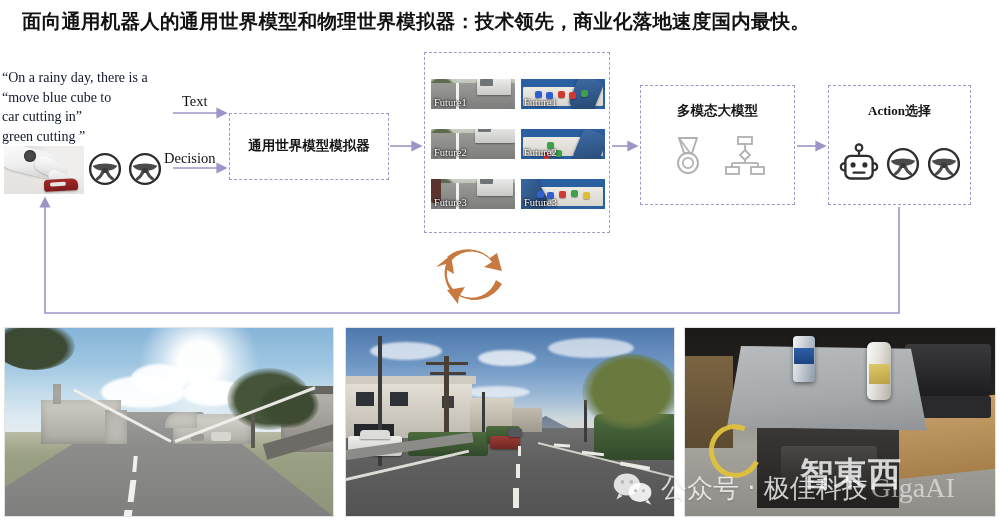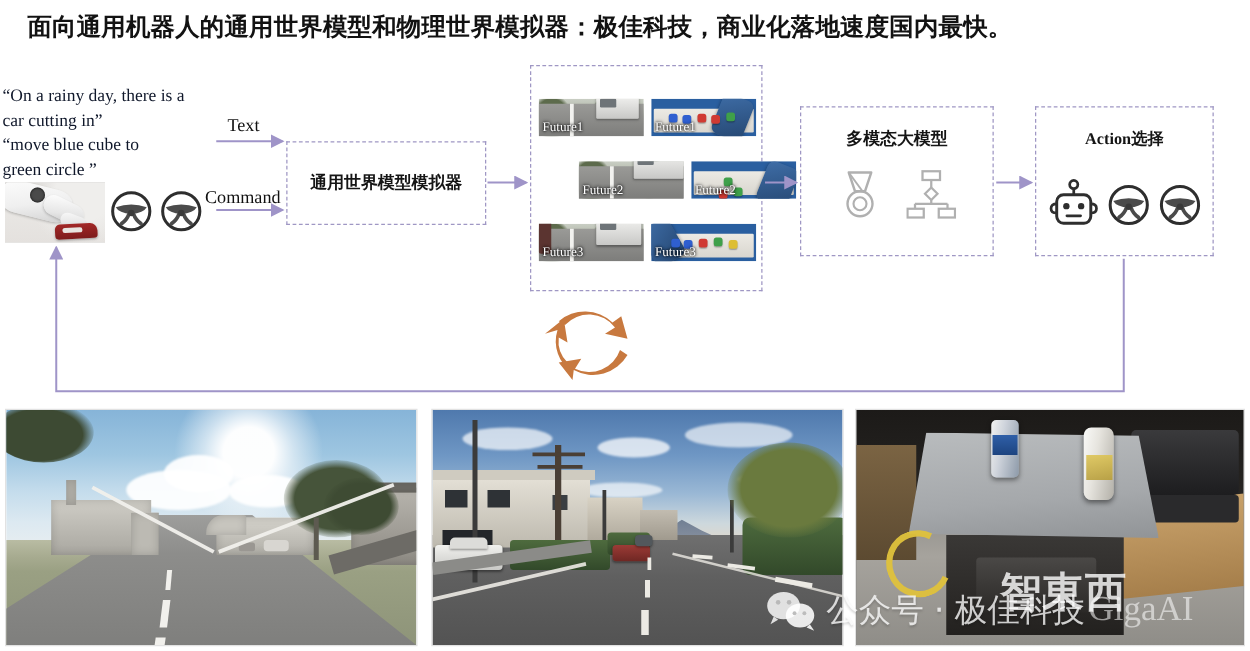--- a/index.html
+++ b/index.html
@@ -72,21 +72,21 @@
   #sim-box{left:229px;top:113px;width:160px;height:67px;}
   #sim-box .box-title-cn{position:absolute;left:0;right:0;top:23px;}
 
   
   #future-panel{left:424px;top:52px;width:186px;height:181px;}
   #future-title{position:absolute;left:0;right:0;top:6px;}
   .fcol{position:absolute;top:26px;width:84px;height:148px;}
   #fcol-left{left:6px;}
   #fcol-right{left:96px;}
   .fcell{position:absolute;left:0;width:84px;height:30px;overflow:hidden;}
-  .fcell.r1{top:0;} .fcell.r2{top:50px;margin-left:32px;} .fcell.r3{top:100px;}
+  .fcell.r1{top:0;} .fcell.r2{top:50px;} .fcell.r3{top:100px;}
   .flabel{
     position:absolute;left:3px;bottom:1px;z-index:4;
     font-family:"Liberation Serif","DejaVu Serif",serif;
     font-size:10.5px;color:#fff;text-shadow:0 0 3px #000,0 0 2px #000;white-space:nowrap;
   }
   
   .drive{position:absolute;inset:0;
     background:linear-gradient(180deg,#c9cec4 0%,#b6bcae 26%,#9fa597 38%,#8d9184 47%,#8a8a87 52%,#9a9a98 100%);}
   .drive .tree-l{position:absolute;left:0;top:0;width:26px;height:32px;
     background:radial-gradient(ellipse at 40% 45%,#5d6b4c 0 58%,rgba(93,107,76,0) 72%);}
@@ -194,27 +194,27 @@
     text-shadow:0 1px 2px rgba(0,0,0,.18);}
   #wm-sub{font-family:"Liberation Serif","DejaVu Serif",serif;font-size:28px;
     color:rgba(255,255,255,.55);margin-left:-4px;}
   #logo{position:absolute;left:800px;top:452px;z-index:31;pointer-events:none;
     font-family:"DejaVu Sans","Liberation Sans",sans-serif;font-size:33px;font-weight:700;
     color:rgba(255,255,255,.80);letter-spacing:1px;white-space:nowrap;}
 </style>
 </head>
 <body>
 
-<div id="title">面向通用机器人的通用世界模型和物理世界模拟器：极佳科技，商业化落地速度国内最快。</div>
+<div id="title">面向通用机器人的通用世界模型和物理世界模拟器：技术领先，商业化落地速度国内最快。</div>
 
 <div id="prompt">
   <div>“On a rainy day, there is a</div>
+  <div>“move blue cube to</div>
   <div>car cutting in”</div>
-  <div>“move blue cube to</div>
-  <div>green circle ”</div>
+  <div>green cutting ”</div>
 </div>
 
 <div id="robot-photo">
   <div class="bg"></div>
   <div class="arm"></div>
   <div class="joint"></div>
   <div class="fore"></div>
   <div class="grip"></div>
   <div class="red"></div>
 </div>
@@ -232,21 +232,21 @@
   <svg class="wheel" viewBox="0 0 48 48">
     <circle cx="24" cy="24" r="21" fill="none" stroke="#2e2e2e" stroke-width="3.4"></circle>
     <path d="M6.5 19.5 Q24 13 41.5 19.5 Q38 26 24 27 Q10 26 6.5 19.5 Z" fill="#4b4b4b"></path>
     <path d="M21.5 27 Q19 34 13 38" stroke="#4b4b4b" stroke-width="4.2" fill="none" stroke-linecap="round"></path>
     <path d="M26.5 27 Q29 34 35 38" stroke="#4b4b4b" stroke-width="4.2" fill="none" stroke-linecap="round"></path>
     <circle cx="24" cy="26" r="3.6" fill="#3a3a3a"></circle>
   </svg>
 </div>
 
 <div class="arrow-label" style="left:182px;top:93px;">Text</div>
-<div class="arrow-label" style="left:164px;top:150px;">Command</div>
+<div class="arrow-label" style="left:164px;top:150px;">Decision</div>
 
 <svg style="position:absolute;left:0;top:0;width:1000px;height:521px;pointer-events:none;z-index:5;">
   <defs>
     <marker id="ah" markerWidth="7" markerHeight="7" refX="6" refY="3.5" orient="auto">
       <path d="M0,0 L7,3.5 L0,7 z" fill="#9f94c8"></path>
     </marker>
   </defs>
 
   <line x1="173" y1="113" x2="226" y2="113" stroke="#9f94c8" stroke-width="1.6" marker-end="url(#ah)"></line>
 

